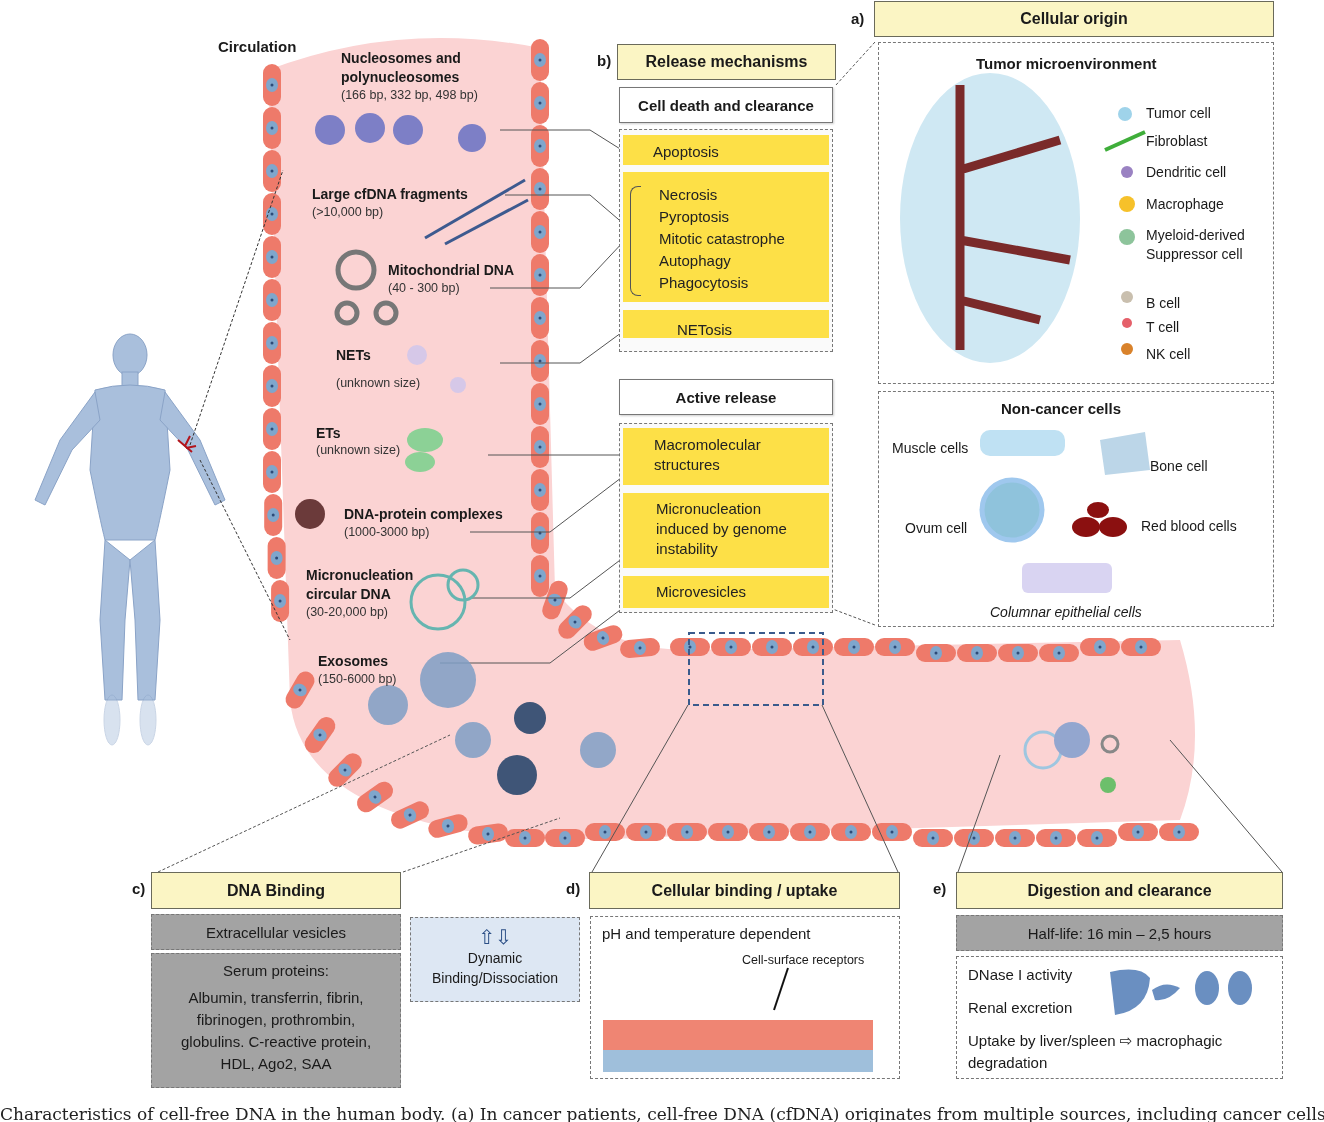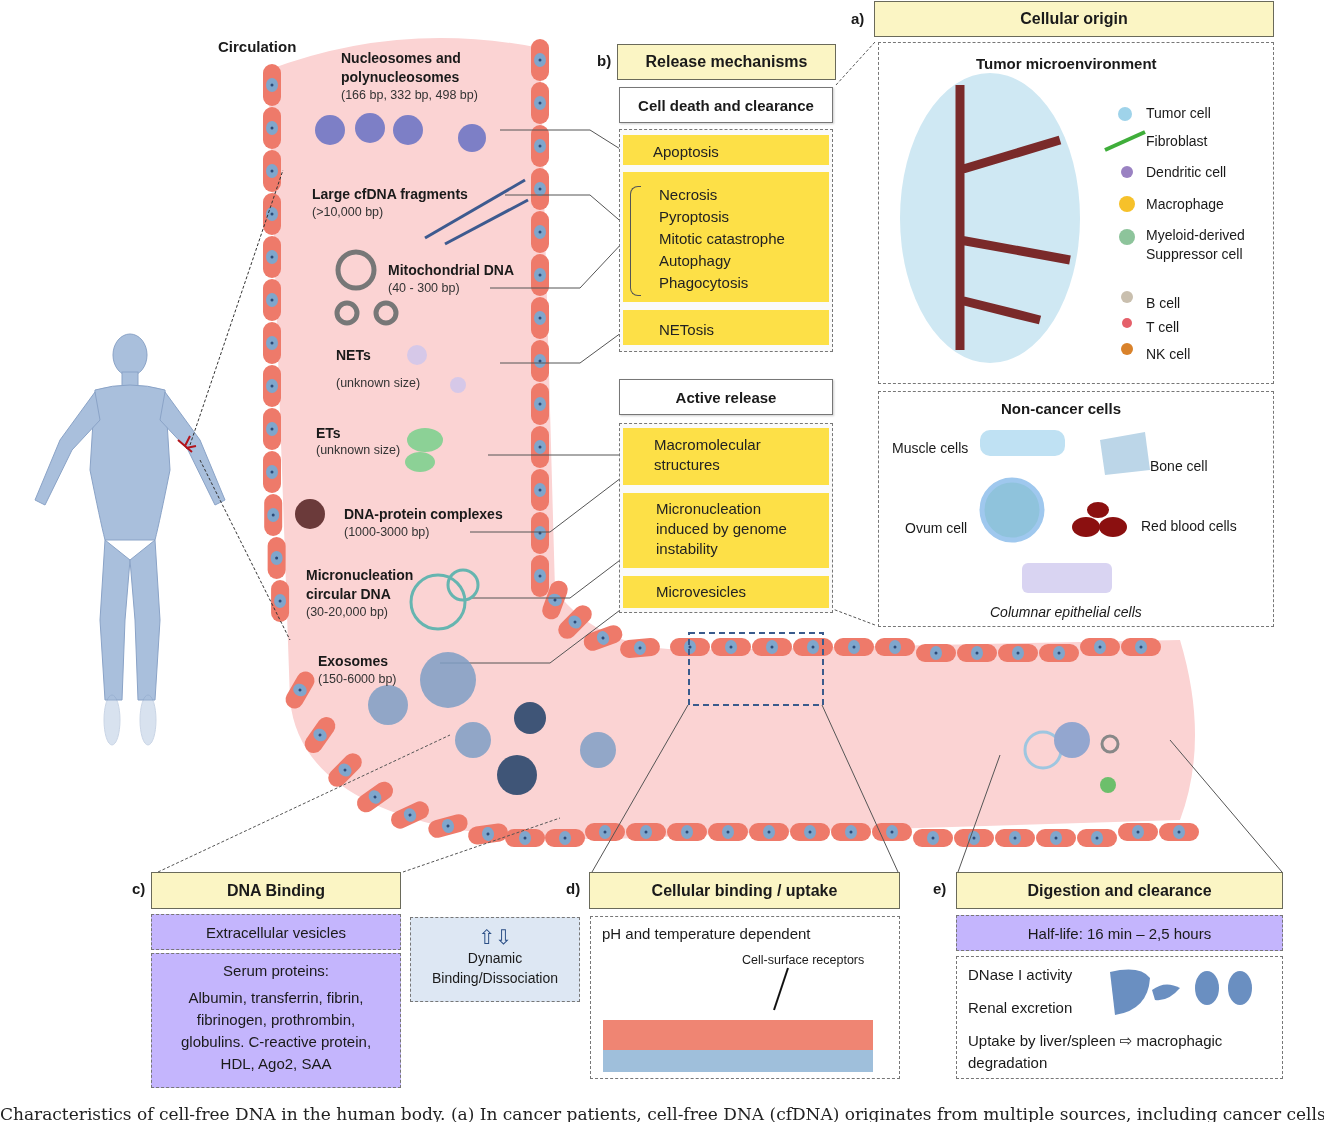--- a/index.html
+++ b/index.html
@@ -7,21 +7,21 @@
          font-family:"Liberation Sans", "DejaVu Sans", sans-serif; color:#1a1a1a; }
   .abs { position:absolute; }
   svg.bg { position:absolute; left:0; top:0; }
   .ttl { font-weight:bold; font-size:14px; }
   .sz { font-size:12.5px; color:#333; }
   .lbl { font-weight:bold; font-size:15px; }
   .hdr { position:absolute; background:#fbf5c4; border:1px solid #6a6a5a; font-weight:bold; font-size:16px;
          display:flex; align-items:center; justify-content:center; box-sizing:border-box; }
   .wbox { position:absolute; background:#fff; border:1px solid #777; font-weight:bold; font-size:15px;
           display:flex; align-items:center; justify-content:center; box-sizing:border-box; box-shadow:1px 1px 2px rgba(0,0,0,.2); }
-  .dash { position:absolute; border:1px dashed #777; box-sizing:border-box; background:#c4b5fd; }
+  .dash { position:absolute; border:1px dashed #777; box-sizing:border-box; background:#a3a3a3; }
   .gray { position:absolute; background:#fde047; box-sizing:border-box; font-size:15px; color:#222; }
   .gray div { line-height:22px; }
   .legend-item { position:absolute; font-size:14px; }
   .plain { font-size:15px; }
   .caption { position:absolute; left:0; top:1104px; font-family:"DejaVu Serif", serif; font-size:17px; white-space:nowrap; color:#222; }
 </style>
 </head>
 <body>
 
 <svg class="bg" width="1324" height="1122">
@@ -515,21 +515,21 @@
     <div>Apoptosis</div>
   </div>
 <div class="gray" style="left:623px;top:172px;width:206px;height:130px;padding:12px 0 0 36px;">
   <div>Necrosis</div>
   <div>Pyroptosis</div>
   <div>Mitotic catastrophe</div>
   <div>Autophagy</div>
   <div>Phagocytosis</div>
 </div>
 <div class="abs" style="left:630px;top:186px;width:10px;height:108px;border:1px solid #555;border-right:none;border-radius:8px 0 0 8px;"></div>
-<div class="gray" style="left:623px;top:310px;width:206px;height:35px;padding:9px 0 0 36px;">
+<div class="gray" style="left:623px;top:310px;width:206px;height:28px;padding:9px 0 0 54px;">
     <div>NETosis</div>
   </div>
 
 <div class="wbox" style="left:619px;top:379px;width:214px;height:36px;">Active release</div>
 <div class="dash" style="left:619px;top:423px;width:214px;height:190px;background:#fafafa;"></div>
 <div class="gray" style="left:623px;top:428px;width:206px;height:57px;padding:7px 0 8px 31px;line-height:20px;">
   <div style="line-height:20px;">Macromolecular</div>
     <div style="line-height:20px;">structures</div>
 </div>
 <div class="gray" style="left:623px;top:493px;width:206px;height:75px;padding:6px 0 0 33px;">

